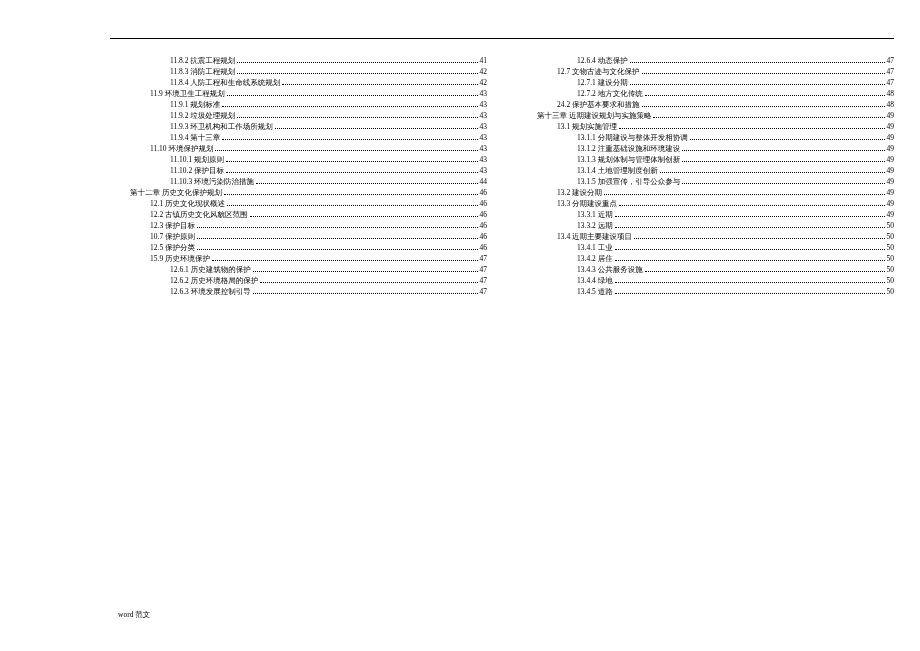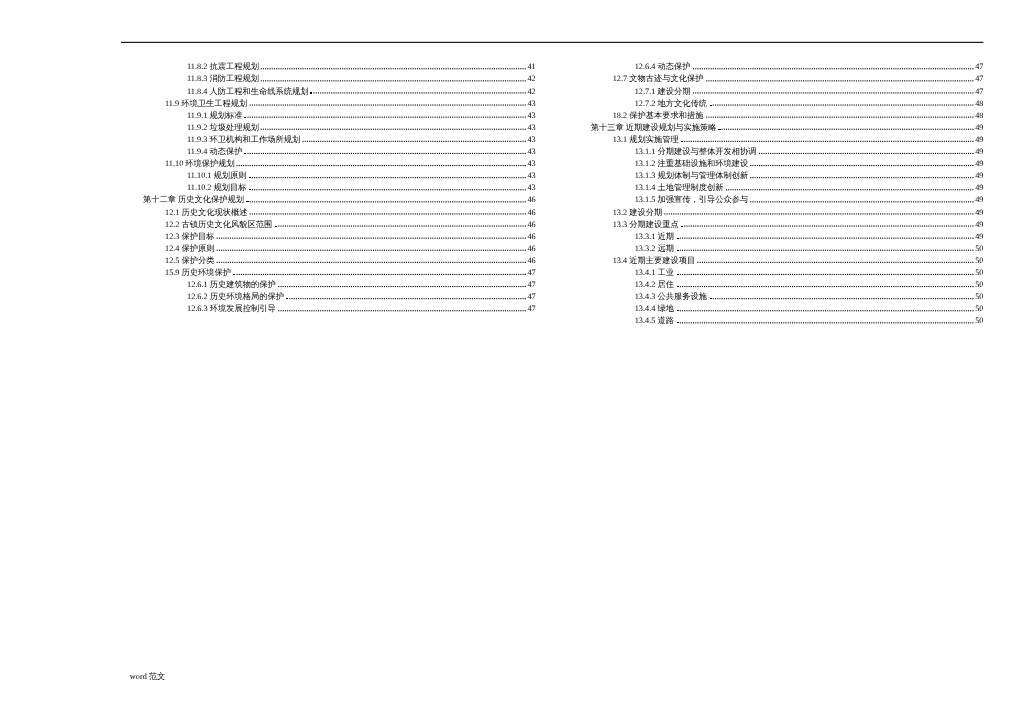--- a/index.html
+++ b/index.html
@@ -102,38 +102,43 @@
           <span class="label">11.9.2  垃圾处理规划</span>
           <span class="dots"></span>
           <span class="pg">43</span>
         </div>
         <div class="entry ind3">
           <span class="label">11.9.3  环卫机构和工作场所规划</span>
           <span class="dots"></span>
           <span class="pg">43</span>
         </div>
         <div class="entry ind3">
-          <span class="label">11.9.4  动态保护</span>
+          <span class="label">11.9.4  第十三章</span>
           <span class="dots"></span>
           <span class="pg">43</span>
         </div>
         <div class="entry ind2">
           <span class="label">11.10  环境保护规划</span>
           <span class="dots"></span>
           <span class="pg">43</span>
         </div>
         <div class="entry ind3">
           <span class="label">11.10.1  规划原则</span>
           <span class="dots"></span>
           <span class="pg">43</span>
         </div>
         <div class="entry ind3">
-          <span class="label">11.10.2  规划目标</span>
-          <span class="dots"></span>
-          <span class="pg">43</span>
+          <span class="label">11.10.2  保护目标</span>
+          <span class="dots"></span>
+          <span class="pg">43</span>
+        </div>
+        <div class="entry ind3">
+          <span class="label">11.10.3  环境污染防治措施</span>
+          <span class="dots"></span>
+          <span class="pg">44</span>
         </div>
         <div class="entry ind1">
           <span class="label">第十二章    历史文化保护规划</span>
           <span class="dots"></span>
           <span class="pg">46</span>
         </div>
         <div class="entry ind2">
           <span class="label">12.1 历史文化现状概述</span>
           <span class="dots"></span>
           <span class="pg">46</span>
@@ -142,21 +147,21 @@
           <span class="label">12.2 古镇历史文化风貌区范围</span>
           <span class="dots"></span>
           <span class="pg">46</span>
         </div>
         <div class="entry ind2">
           <span class="label">12.3 保护目标</span>
           <span class="dots"></span>
           <span class="pg">46</span>
         </div>
         <div class="entry ind2">
-          <span class="label">12.4  保护原则</span>
+          <span class="label">10.7  保护原则</span>
           <span class="dots"></span>
           <span class="pg">46</span>
         </div>
         <div class="entry ind2">
           <span class="label">12.5 保护分类</span>
           <span class="dots"></span>
           <span class="pg">46</span>
         </div>
         <div class="entry ind2">
           <span class="label">15.9 历史环境保护</span>
@@ -194,21 +199,21 @@
           <span class="label">12.7.1 建设分期</span>
           <span class="dots"></span>
           <span class="pg">47</span>
         </div>
         <div class="entry ind3">
           <span class="label">12.7.2 地方文化传统</span>
           <span class="dots"></span>
           <span class="pg">48</span>
         </div>
         <div class="entry ind2">
-          <span class="label">18.2  保护基本要求和措施</span>
+          <span class="label">24.2  保护基本要求和措施</span>
           <span class="dots"></span>
           <span class="pg">48</span>
         </div>
         <div class="entry ind1">
           <span class="label">第十三章    近期建设规划与实施策略</span>
           <span class="dots"></span>
           <span class="pg">49</span>
         </div>
         <div class="entry ind2">
           <span class="label">13.1 规划实施管理</span>

